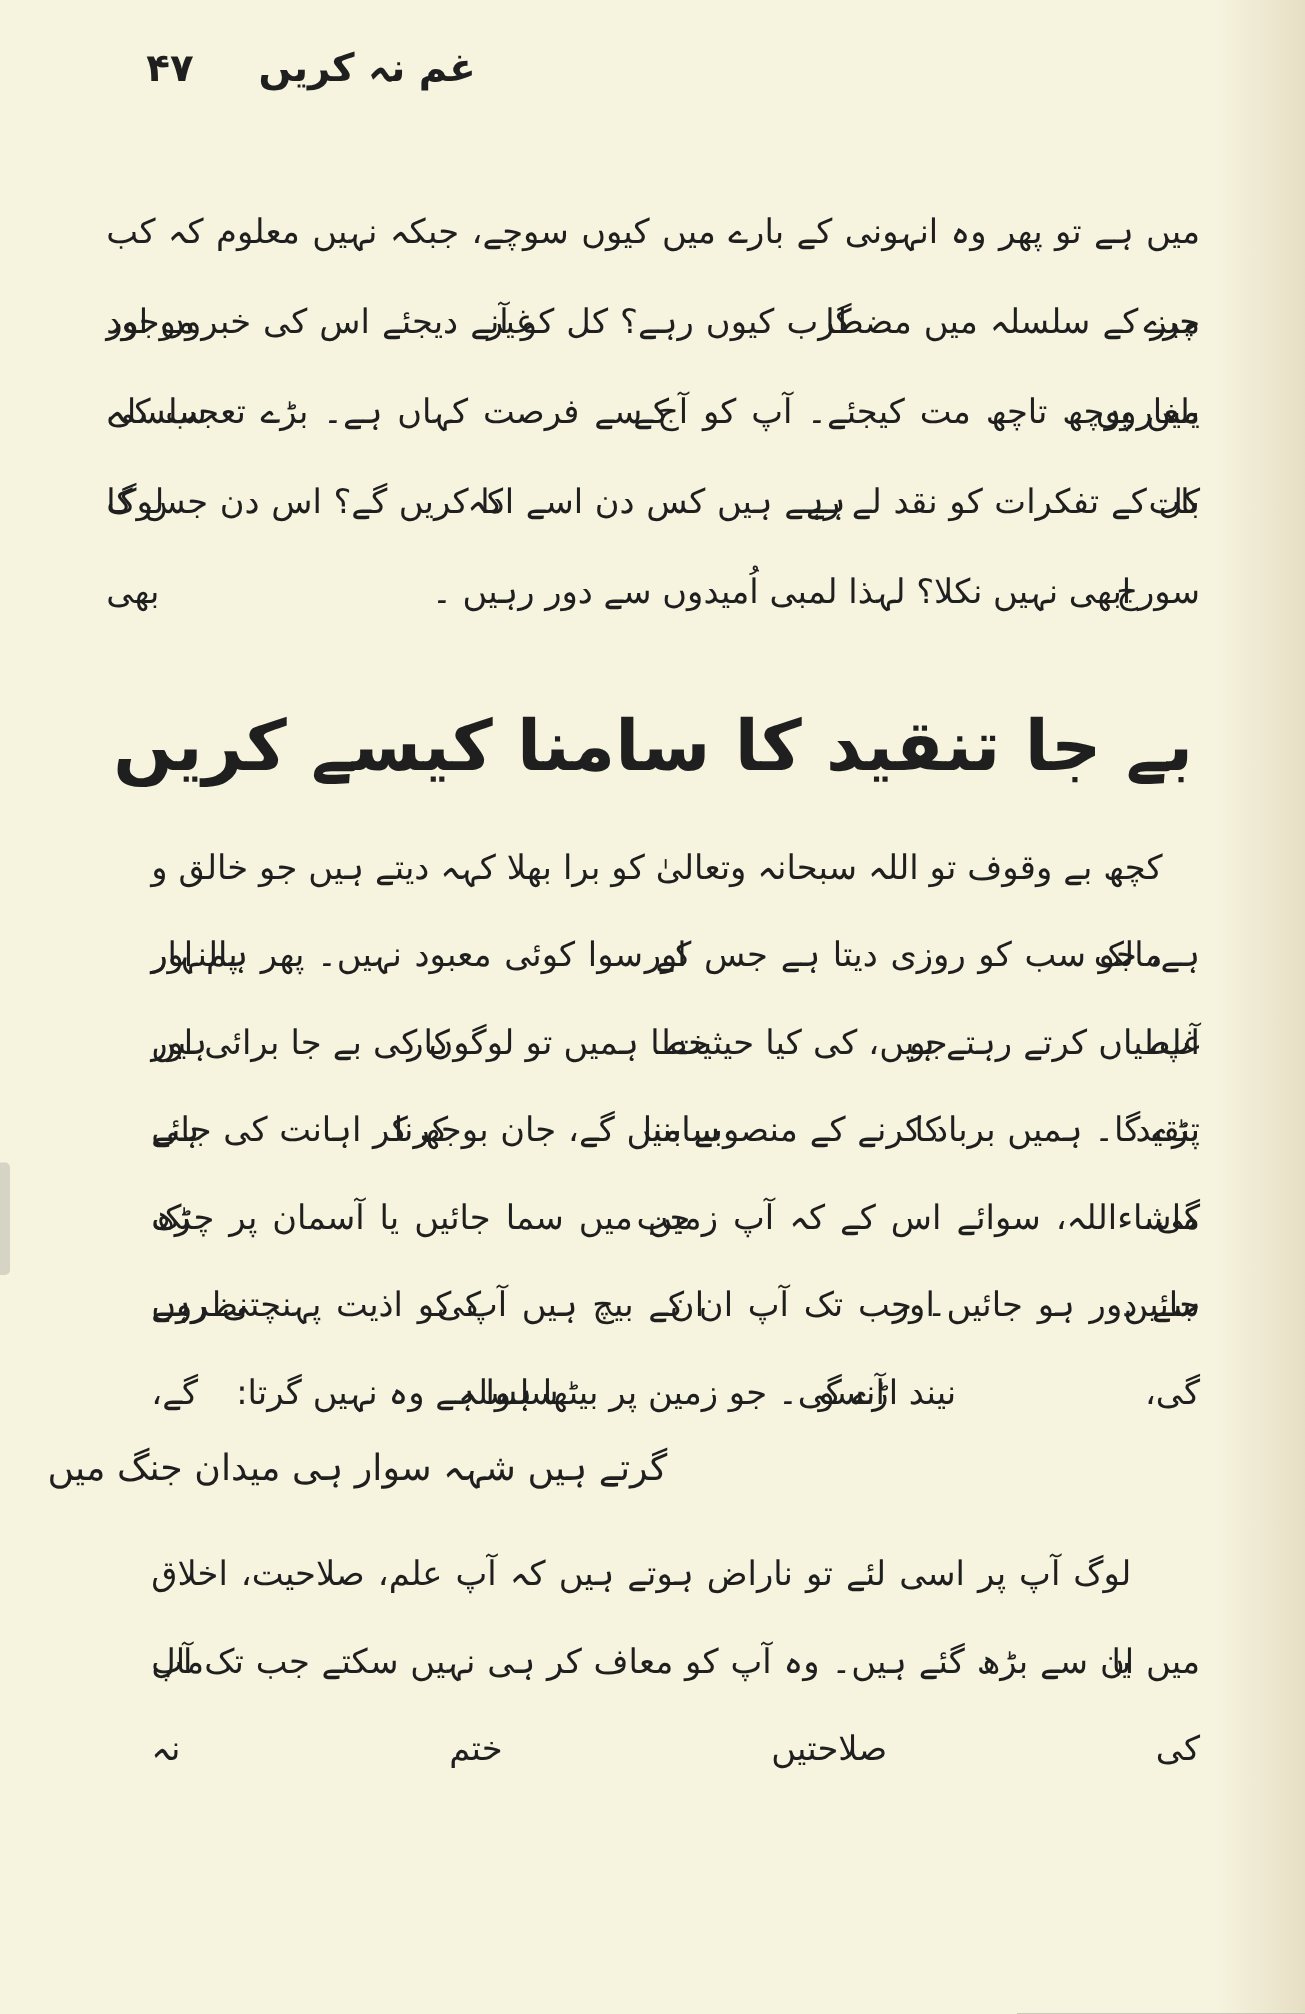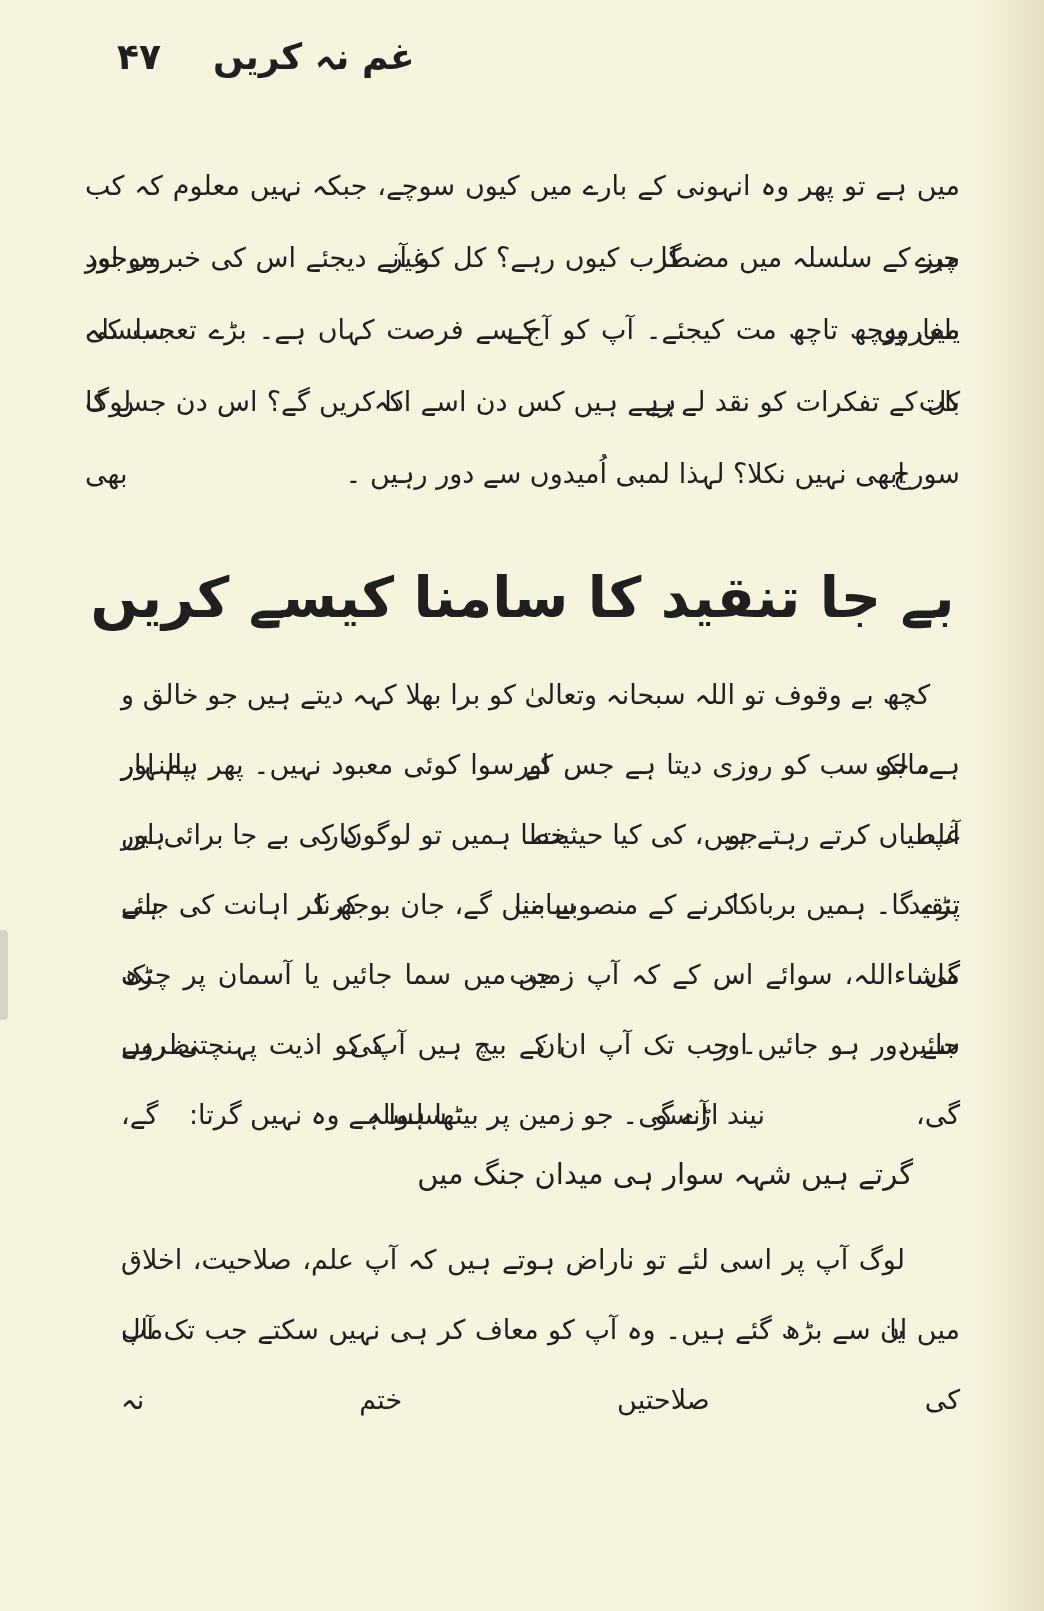--- a/index.html
+++ b/index.html
@@ -30,21 +30,21 @@
     border-radius: 0 4px 4px 0;
   }
   .running-header {
     display: flex;
     flex-direction: row;
     align-items: baseline;
     gap: 52px;
     padding-left: 117px;
     margin-top: 36px;
     height: 62px;
-    font-size: 36px;
+    font-size: 31px;
     direction: ltr;
   }
   .page-number { font-weight: bold; letter-spacing: 1px; }
   .book-title  { font-weight: bold; }
   .column {
     width: 875px;
     margin-left: 85px;
   }
   .para { direction: rtl; }
   .line {
@@ -69,21 +69,21 @@
     text-align: center;
     margin-top: 40px;
     height: 95px;
     line-height: 95px;
     font-size: 56px;
     font-weight: bold;
   }
   .para-2 { margin-top: 15px; }
   .verse {
     direction: rtl;
-    text-align: right;
+    text-align: left;
     height: 48px;
     line-height: 48px;
     font-size: 29px;
     transform: translateX(-47px);
   }
   .para-3 { margin-top: 27px; }
 </style>
 </head>
 <body>
 

